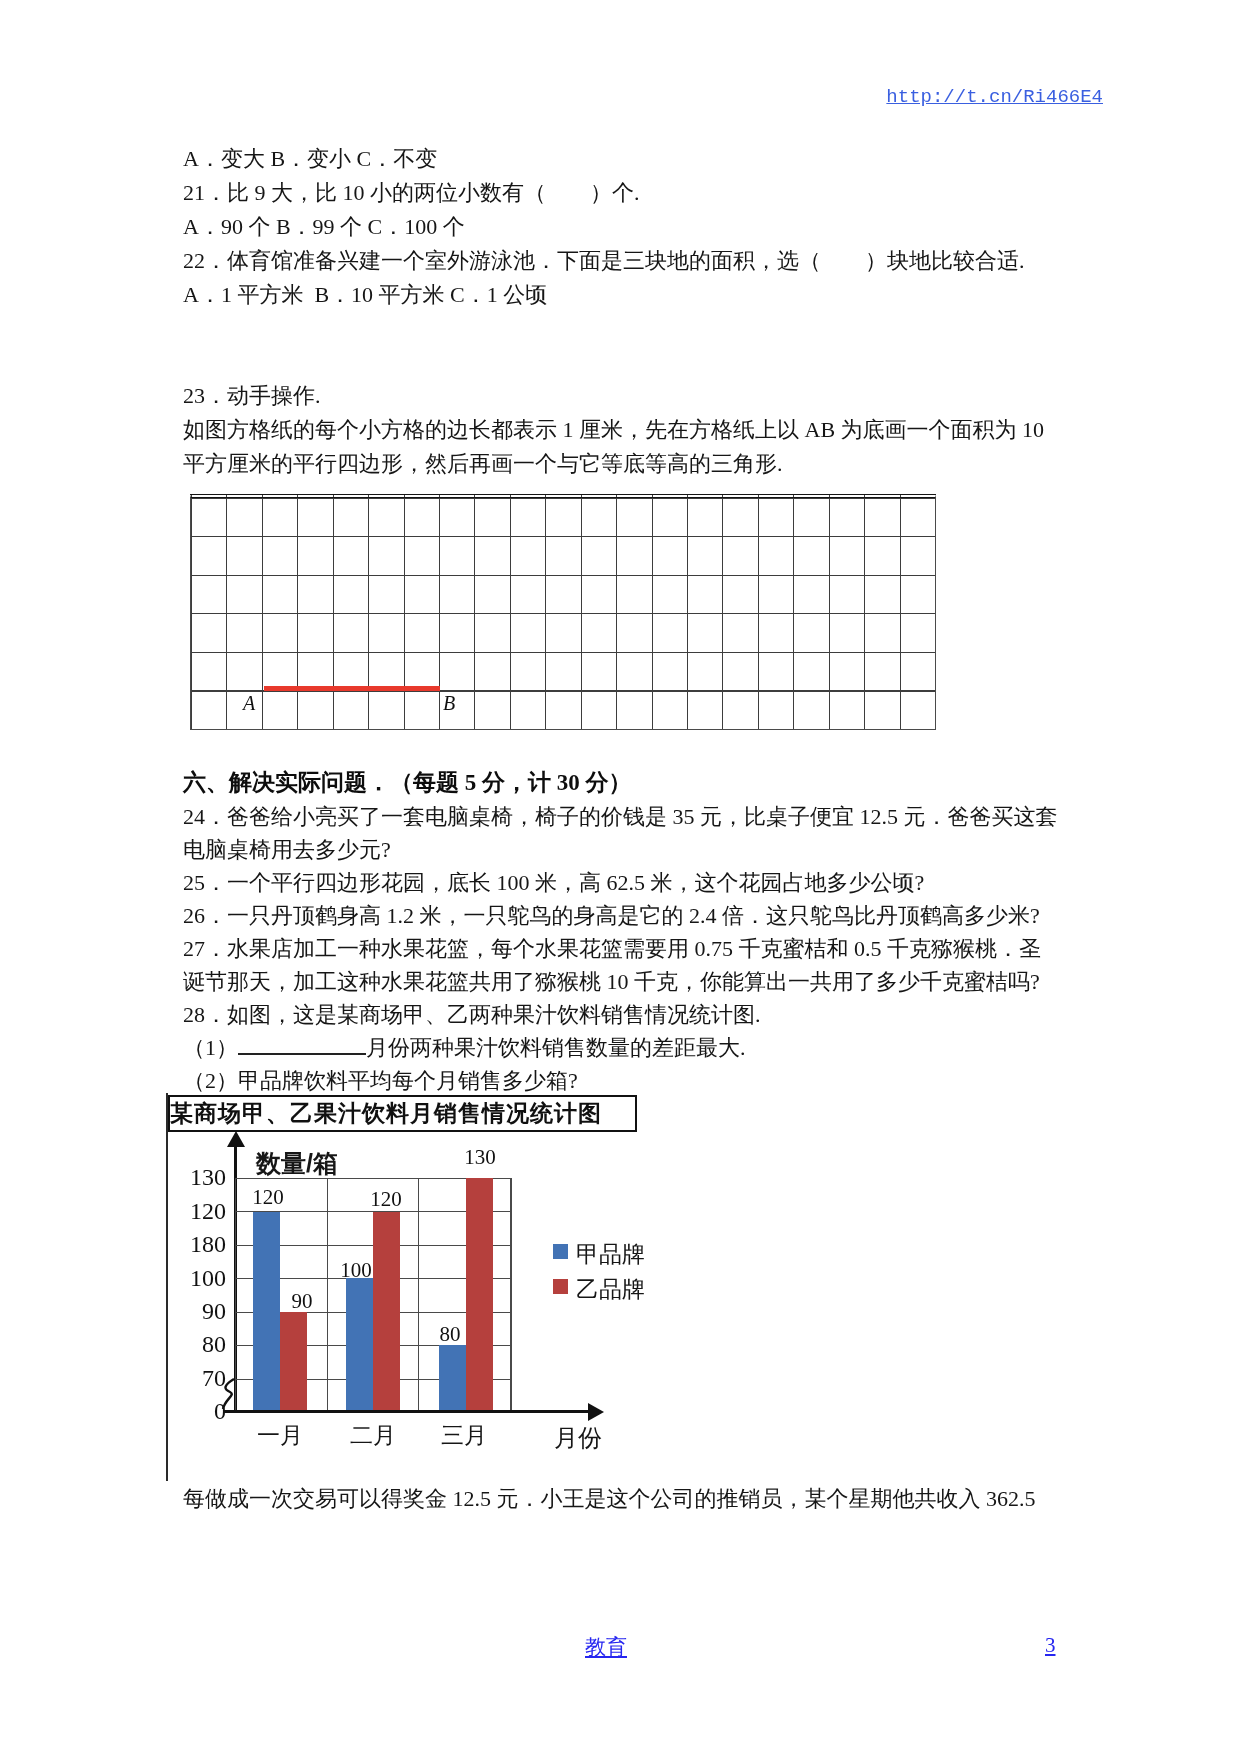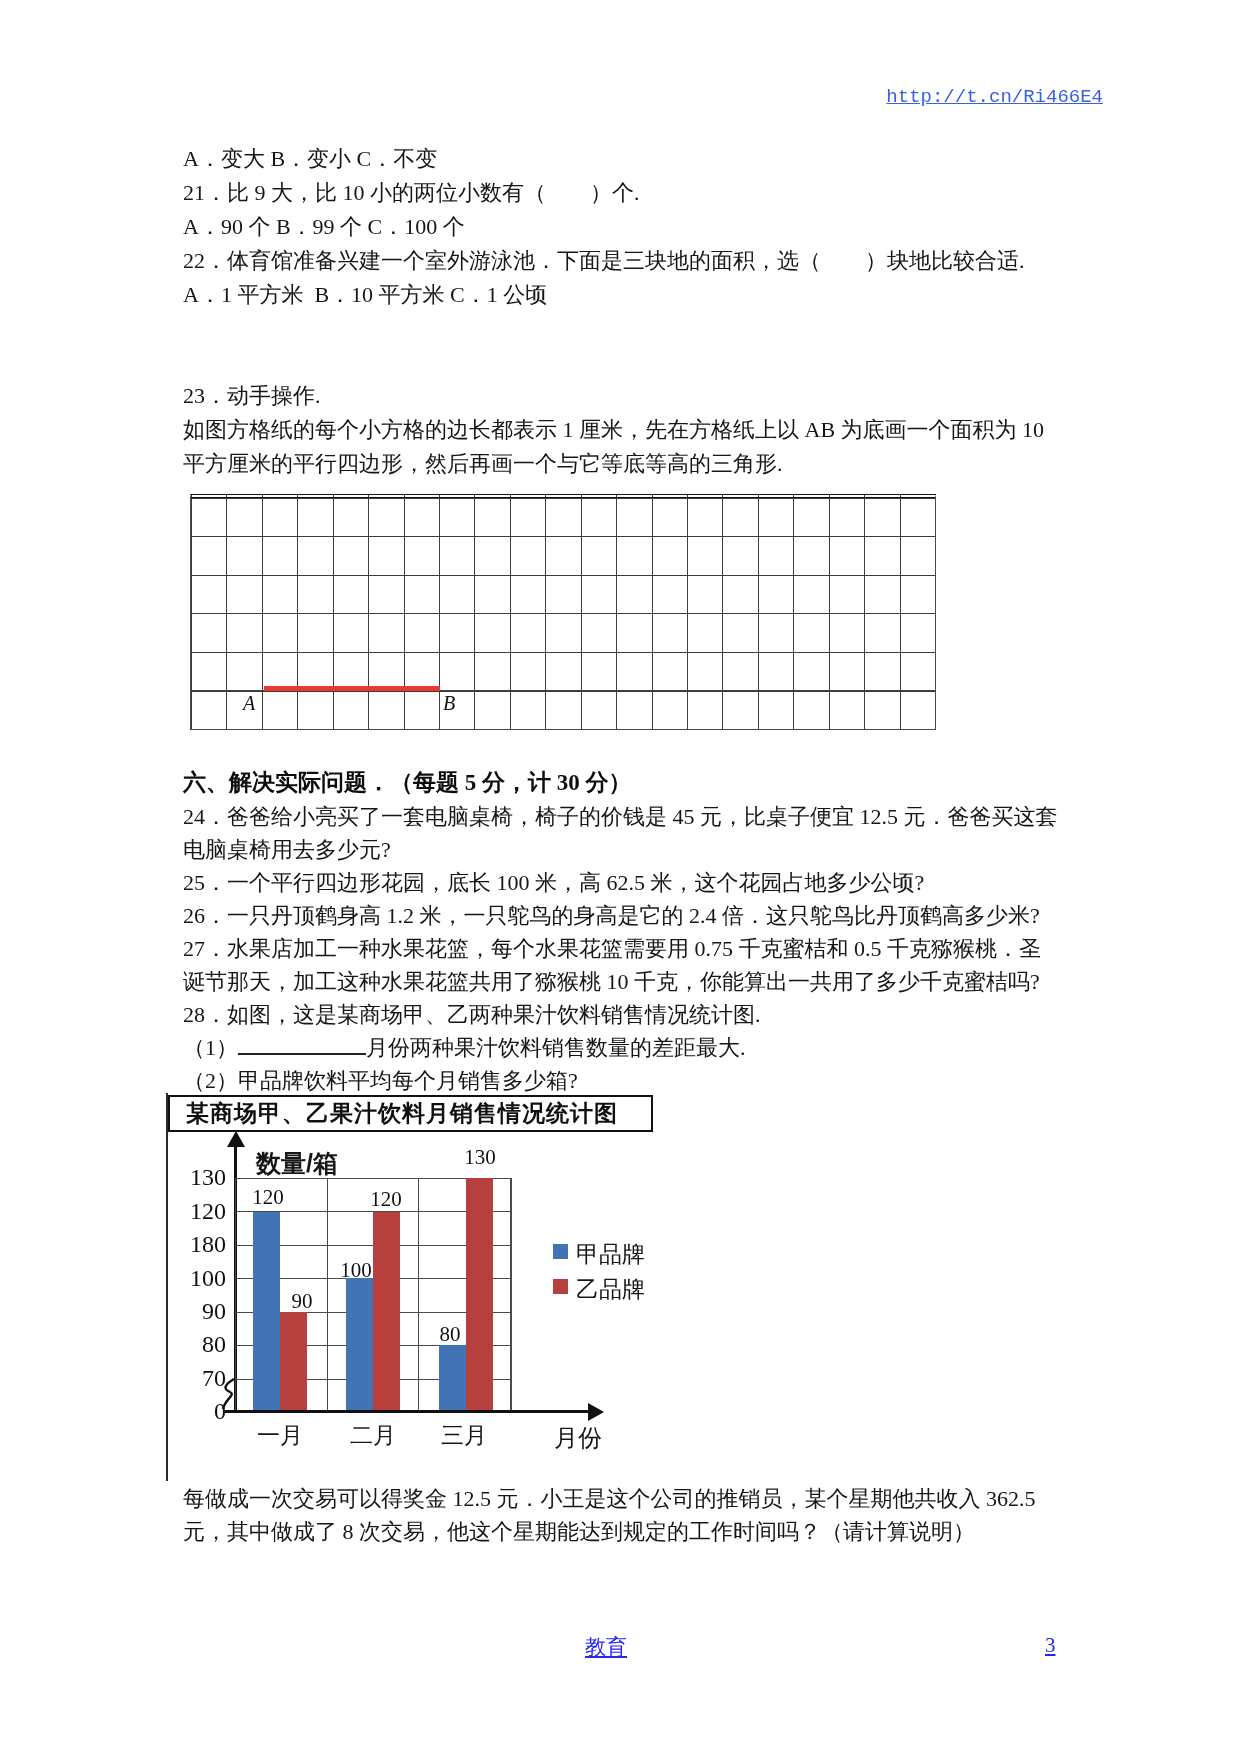--- a/index.html
+++ b/index.html
@@ -17,21 +17,21 @@
           repeating-linear-gradient(to right,#3d3d3d 0 1px,transparent 1px 35.43px),
           repeating-linear-gradient(to bottom,#3d3d3d 0 1px,transparent 1px 38.5px);}
   .ab-line{position:absolute;left:73px;top:188px;width:176px;height:5px;background:#e8392c;}
   .pt-label{position:absolute;top:194px;font-style:italic;font-size:20px;color:#111;}
   .pt-a{left:52px;}
   .pt-b{left:252px;}
   
   .chart{position:absolute;left:166px;top:1093px;width:540px;height:388px;border-left:2px solid #2a2a2a;
         font-family:"Liberation Sans","DejaVu Sans",sans-serif;}
   .chart-title{position:absolute;left:0;top:2px;width:465px;height:33px;border:2px solid #111;
-        font-size:23px;font-weight:bold;line-height:33px;padding-left:16px;letter-spacing:1px;
+        font-size:23px;font-weight:bold;line-height:33px;padding-left:0;letter-spacing:1px;
         white-space:nowrap;overflow:hidden;color:#101010;}
   .y-axis{position:absolute;left:66px;top:52px;width:3px;height:267px;background:#111;}
   .y-arrow{position:absolute;left:59px;top:38px;width:0;height:0;
         border-left:9px solid transparent;border-right:9px solid transparent;border-bottom:16px solid #111;}
   .y-title{position:absolute;left:88px;top:54px;font-size:25px;font-weight:bold;color:#161616;}
   .plot{position:absolute;left:67px;top:85px;width:276px;height:234px;
         border-right:1px solid #4a4a4a;
         background-image:
           repeating-linear-gradient(to bottom,#4a4a4a 0 1px,transparent 1px 33.43px),
           repeating-linear-gradient(to right,#4a4a4a 0 1px,transparent 1px 91.67px);}
@@ -73,21 +73,21 @@
   <div class="tl" style="top:417px">如图方格纸的每个小方格的边长都表示 1 厘米，先在方格纸上以 AB 为底画一个面积为 10</div>
   <div class="tl" style="top:451px">平方厘米的平行四边形，然后再画一个与它等底等高的三角形.</div>
 
   <div class="sqgrid">
     <div class="ab-line"></div>
     <span class="pt-label pt-a">A</span>
     <span class="pt-label pt-b">B</span>
   </div>
 
   <div class="tl sec" style="top:770px">六、解决实际问题．（每题 5 分，计 30 分）</div>
-  <div class="tl" style="top:804px">24．爸爸给小亮买了一套电脑桌椅，椅子的价钱是 45 元，比桌子便宜 12.5 元．爸爸买这套</div>
+  <div class="tl" style="top:804px">24．爸爸给小亮买了一套电脑桌椅，椅子的价钱是 35 元，比桌子便宜 12.5 元．爸爸买这套</div>
   <div class="tl" style="top:837px">电脑桌椅用去多少元?</div>
   <div class="tl" style="top:870px">25．一个平行四边形花园，底长 100 米，高 62.5 米，这个花园占地多少公顷?</div>
   <div class="tl" style="top:903px">26．一只丹顶鹤身高 1.2 米，一只鸵鸟的身高是它的 2.4 倍．这只鸵鸟比丹顶鹤高多少米?</div>
   <div class="tl" style="top:936px">27．水果店加工一种水果花篮，每个水果花篮需要用 0.75 千克蜜桔和 0.5 千克猕猴桃．圣</div>
   <div class="tl" style="top:969px">诞节那天，加工这种水果花篮共用了猕猴桃 10 千克，你能算出一共用了多少千克蜜桔吗?</div>
   <div class="tl" style="top:1002px">28．如图，这是某商场甲、乙两种果汁饮料销售情况统计图.</div>
   <div class="tl" style="top:1035px"><span>（1）</span><span class="blank"></span><span>月份两种果汁饮料销售数量的差距最大.</span></div>
   <div class="tl" style="top:1068px">（2）甲品牌饮料平均每个月销售多少箱?</div>
 
   <div class="chart">
@@ -132,18 +132,17 @@
     <div class="xcat" style="left:268px">三月</div>
     <div class="x-title">月份</div>
 
     <div class="lg-swatch lg-blue"></div>
     <div class="lg-label" style="top:146px">甲品牌</div>
     <div class="lg-swatch lg-red"></div>
     <div class="lg-label" style="top:181px">乙品牌</div>
   </div>
 
   <div class="tl" style="top:1486px">每做成一次交易可以得奖金 12.5 元．小王是这个公司的推销员，某个星期他共收入 362.5</div>
-  <div class="tl" style="top:1519px">元，其中做成了 8 次交易，他这个星期能达到规定的工作时间吗？（请计算说明）</div>
 
   <a class="footer-link" href="#">教育</a>
   <a class="footer-page" href="#">3</a>
 
 </div>
 
 </body></html>

